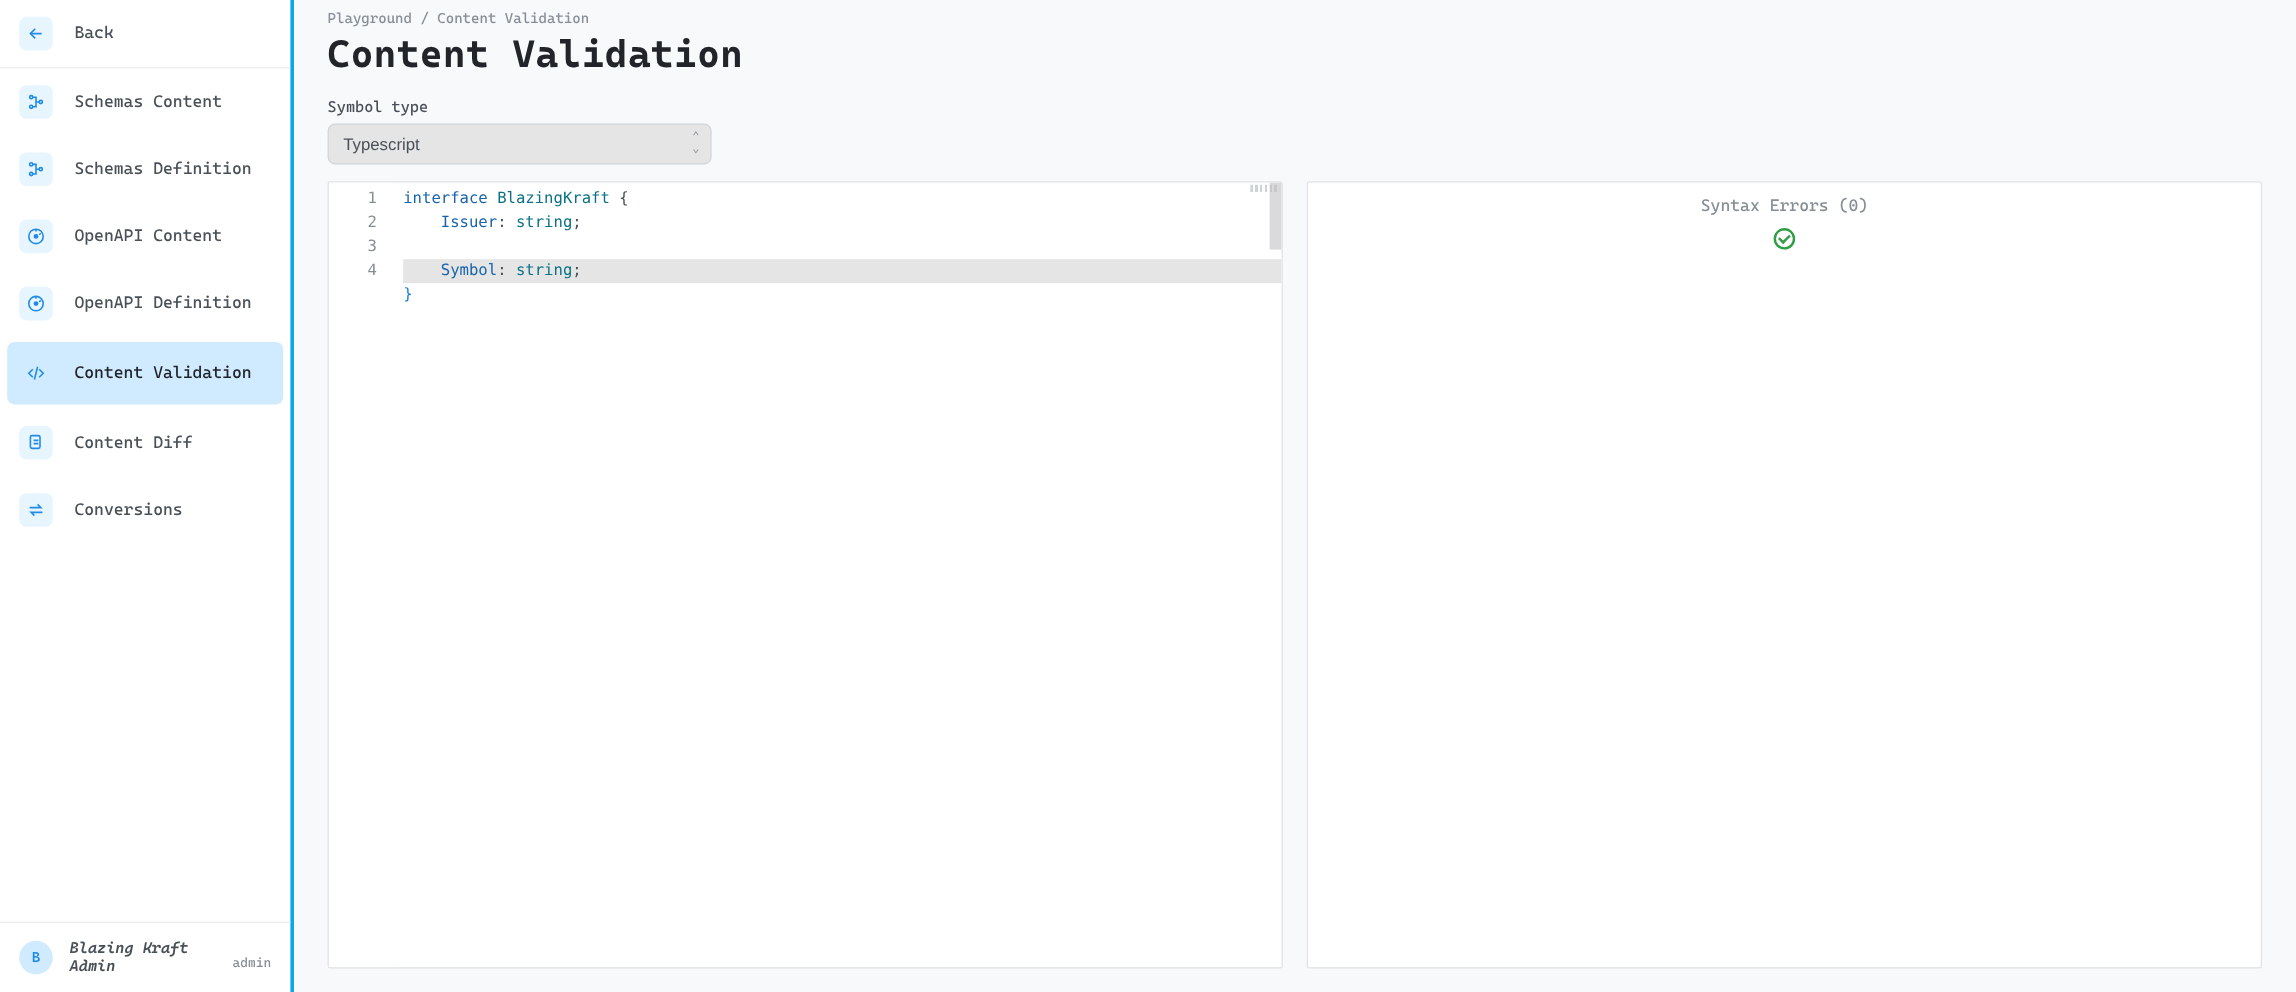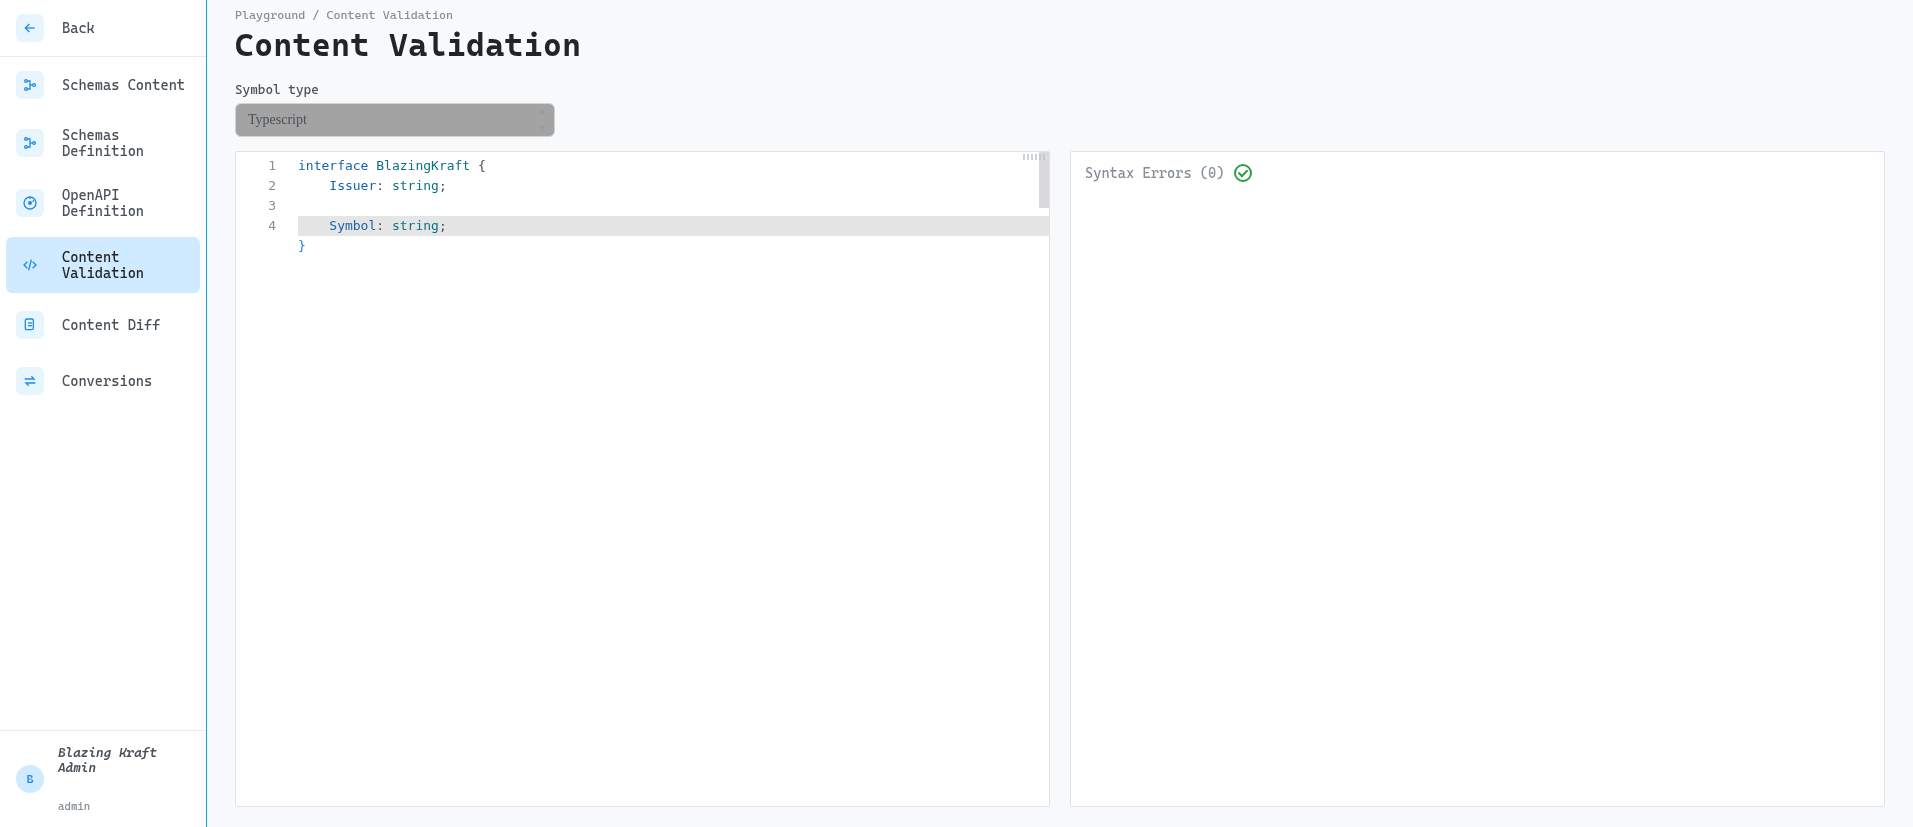--- a/index.html
+++ b/index.html
@@ -10,23 +10,23 @@
     body {
       font-family: ui-monospace, 'SF Mono', Monaco, 'Cascadia Code', 'Roboto Mono', Consolas, monospace;
       background: #f8f9fb;
       color: #212529;
       font-size: 14px;
       display: flex;
       height: 100vh;
       overflow: hidden;
     }
     .sidebar {
-      width: 207px;
+      width: 245px;
       background: #fff;
-      border-right: 1px solid #0ea5e9;
+      border-right: 3px solid #0ea5e9;
       display: flex;
       flex-direction: column;
     }
     .sidebar-top {
       flex: 1;
       overflow-y: auto;
     }
     .sidebar-item {
       display: flex;
       align-items: center;
@@ -84,21 +84,20 @@
       color: #228be6;
       display: flex;
       align-items: center;
       justify-content: center;
       font-size: 12px;
       font-weight: 600;
       flex-shrink: 0;
     }
     .user-info {
       display: flex;
-      flex-direction: column;
       gap: 12px;
     }
     .user-name {
       font-style: italic;
       font-weight: 600;
       font-size: 13px;
       color: #495057;
     }
     .user-role {
       font-size: 11px;
@@ -133,22 +132,22 @@
     .select-wrap {
       position: relative;
       width: 320px;
       margin-bottom: 14px;
     }
     .select-input {
       width: 100%;
       padding: 8px 12px;
       border: 1px solid #ced4da;
       border-radius: 6px;
-      background: #a3a3a3;
-      font-family: Liberation Serif, serif;
+      background: #e5e5e5;
+      font-family: Liberation Sans, sans-serif;
       font-size: 14px;
       color: #495057;
       appearance: none;
       cursor: pointer;
     }
     .select-chevron {
       position: absolute;
       right: 10px;
       top: 50%;
       transform: translateY(-50%);
@@ -206,20 +205,21 @@
     .brace { color: #1c7ed6; }
     .errors-panel {
       padding: 12px 14px;
     }
     .errors-header {
       display: flex;
       align-items: center;
       gap: 10px;
       color: #868e96;
       font-size: 14px;
+      flex-direction: column;
     }
     .check-icon {
       width: 18px;
       height: 18px;
       border: 2px solid #2f9e44;
       border-radius: 50%;
       display: flex;
       align-items: center;
       justify-content: center;
     }
@@ -294,20 +294,31 @@
             <circle cx="6" cy="6" r="2"></circle>
             <circle cx="6" cy="18" r="2"></circle>
             <circle cx="18" cy="12" r="2"></circle>
             <path d="M8 6h4v12H8"></path>
             <path d="M12 12h4"></path>
           </svg>
       </span>
       <span>Schemas Definition</span>
     </div>
 
+    <div class="sidebar-item">
+      <span class="icon-box">
+        <svg viewBox="0 0 24 24">
+            <circle cx="12" cy="12" r="9"></circle>
+            <circle cx="12" cy="12" r="3" fill="#228be6" stroke="none"></circle>
+            <path d="M12 3v3"></path>
+            <path d="M18 8l-2 2"></path>
+          </svg>
+      </span>
+      <span>OpenAPI Content</span>
+    </div>
 
     <div class="sidebar-item">
       <span class="icon-box">
         <svg viewBox="0 0 24 24">
             <circle cx="12" cy="12" r="9"></circle>
             <circle cx="12" cy="12" r="3" fill="#228be6" stroke="none"></circle>
             <path d="M12 3v3"></path>
             <path d="M18 8l-2 2"></path>
           </svg>
       </span>

